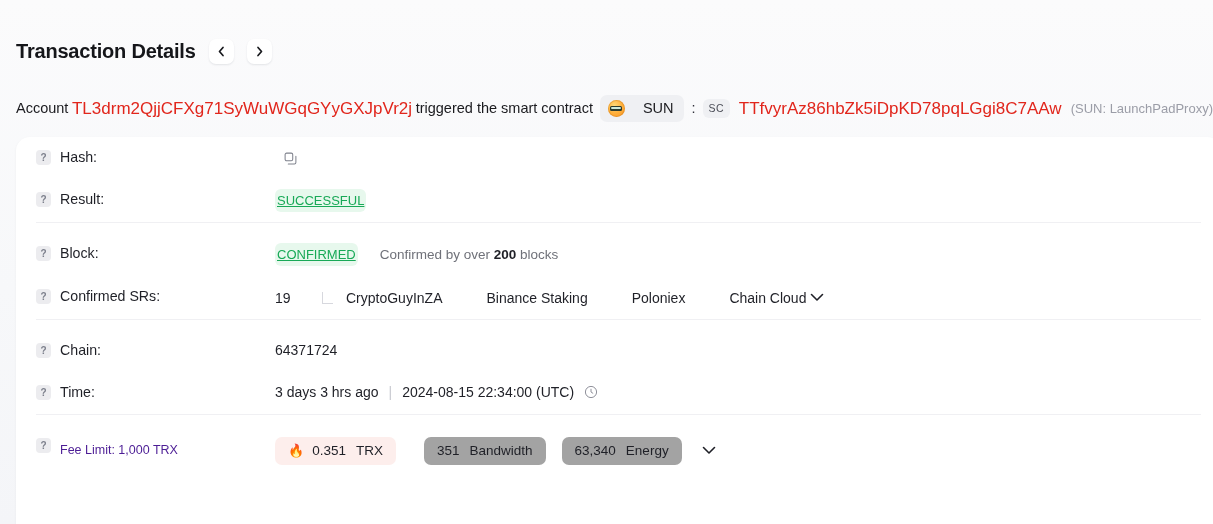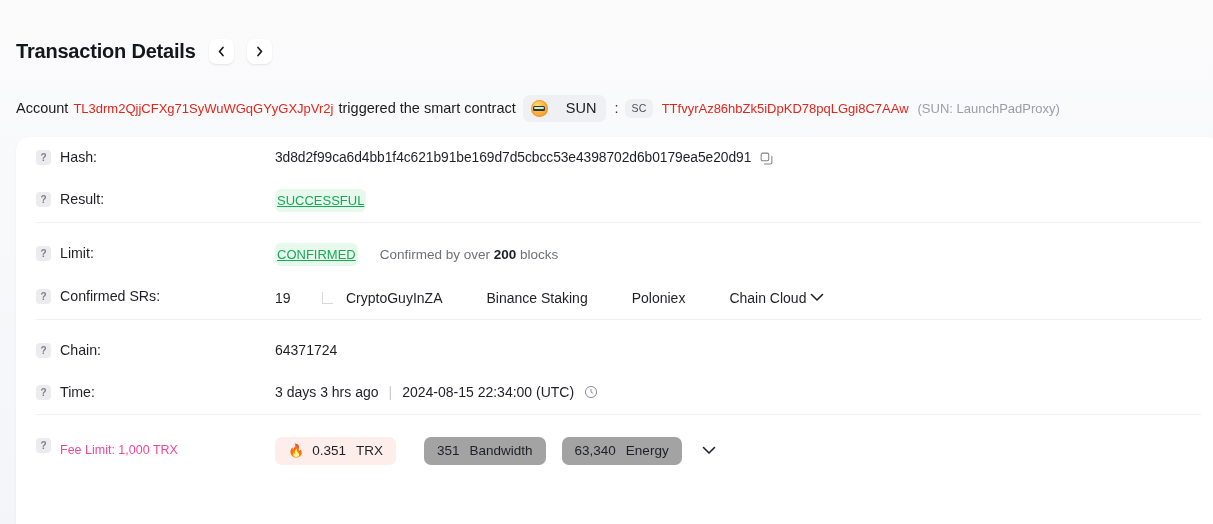--- a/index.html
+++ b/index.html
@@ -72,21 +72,21 @@
     white-space: nowrap;
   }
 
   .account-line .txt { color: #1b1b1f; }
   .account-line .sp { display: inline-block; width: 5px; }
 
   .addr-link {
     color: #e1261c;
     text-decoration: none;
     cursor: pointer;
-    font-size: 13px;
+    font-size: 17px;
   }
 
   .token-chip {
     display: inline-flex;
     align-items: center;
     gap: 18px;
     background: #eff0f3;
     border-radius: 7px;
     padding: 5px 10px 5px 8px;
     margin: 0 7px;
@@ -202,21 +202,21 @@
 
   .label-text {
     font-size: 14.2px;
     color: #1f2027;
     line-height: 18px;
   }
 
   .label-sub {
     display: block;
     font-size: 12.5px;
-    color: #ec4899;
+    color: #4c1d95;
     margin-top: 8px;
     line-height: 1;
   }
 
   .row-value {
     flex: 1;
     display: flex;
     align-items: center;
     min-height: 20px;
     font-size: 14px;
@@ -372,21 +372,20 @@
   <div class="card">
 
     <div class="group">
 
       <div class="row">
         <div class="row-label">
           <span class="help-badge">?</span>
           <span class="label-text">Hash:</span>
         </div>
         <div class="row-value">
-          <span class="mono-hash">3d8d2f99ca6d4bb1f4c621b91be169d7d5cbcc53e4398702d6b0179ea5e20d91</span>
           <span class="copy-icon">
             <svg width="13" height="13" viewBox="0 0 14 14" fill="none">
               <rect x="1.2" y="1.2" width="8.2" height="8.2" rx="1.6" stroke="#7e818c" stroke-width="1.1"></rect>
               <path d="M4.6 12.8h6.6a1.6 1.6 0 0 0 1.6-1.6V4.6" stroke="#7e818c" stroke-width="1.1" stroke-linecap="round"></path>
             </svg>
           </span>
         </div>
       </div>
 
       <div class="row">
@@ -401,21 +400,21 @@
 
     </div>
 
     <div class="divider"></div>
 
     <div class="group" style="padding-top:10px;">
 
       <div class="row">
         <div class="row-label">
           <span class="help-badge">?</span>
-          <span class="label-text">Limit:</span>
+          <span class="label-text">Block:</span>
         </div>
         <div class="row-value">
           <span class="status-badge badge-success">CONFIRMED</span>
           <span class="status-note">
             <span>Confirmed by over</span>
             <b>200</b>
             <span>blocks</span>
           </span>
         </div>
       </div>

